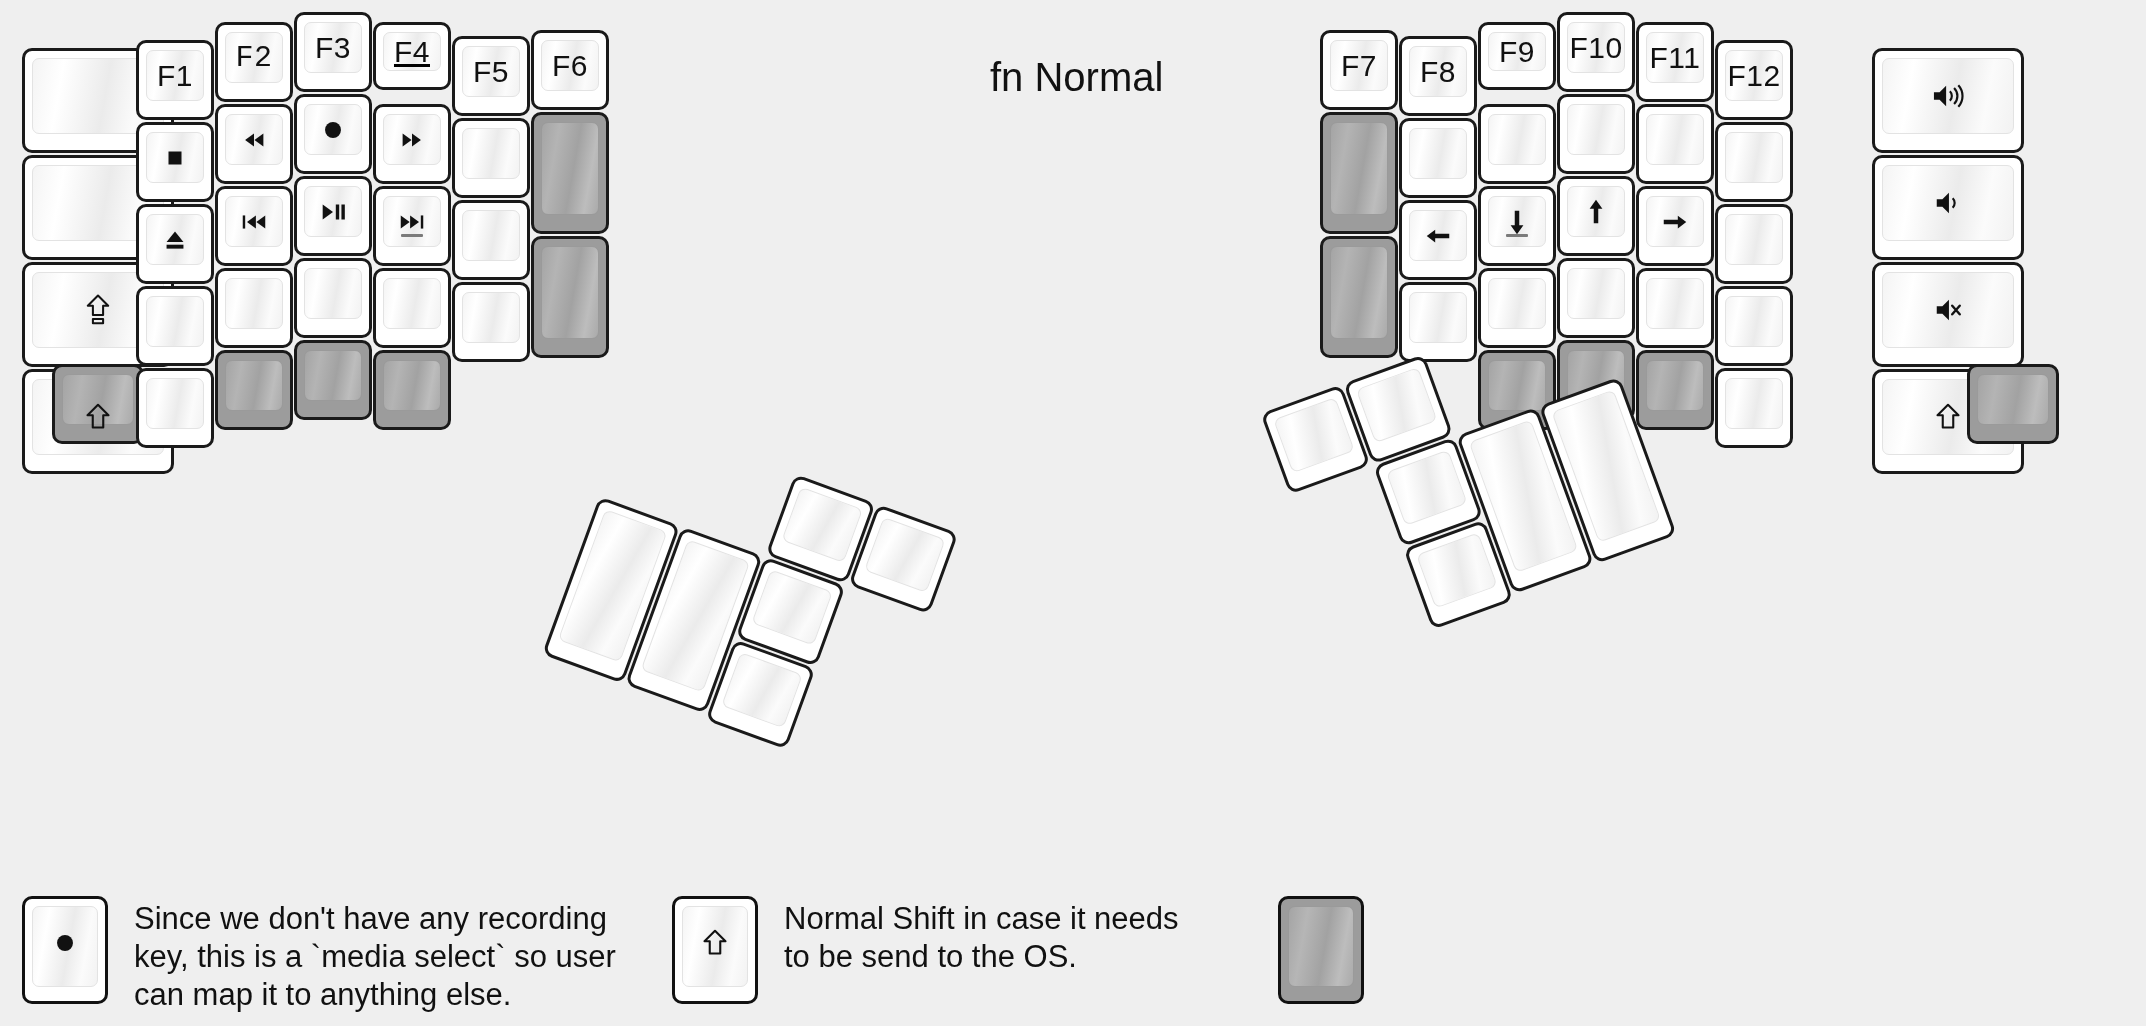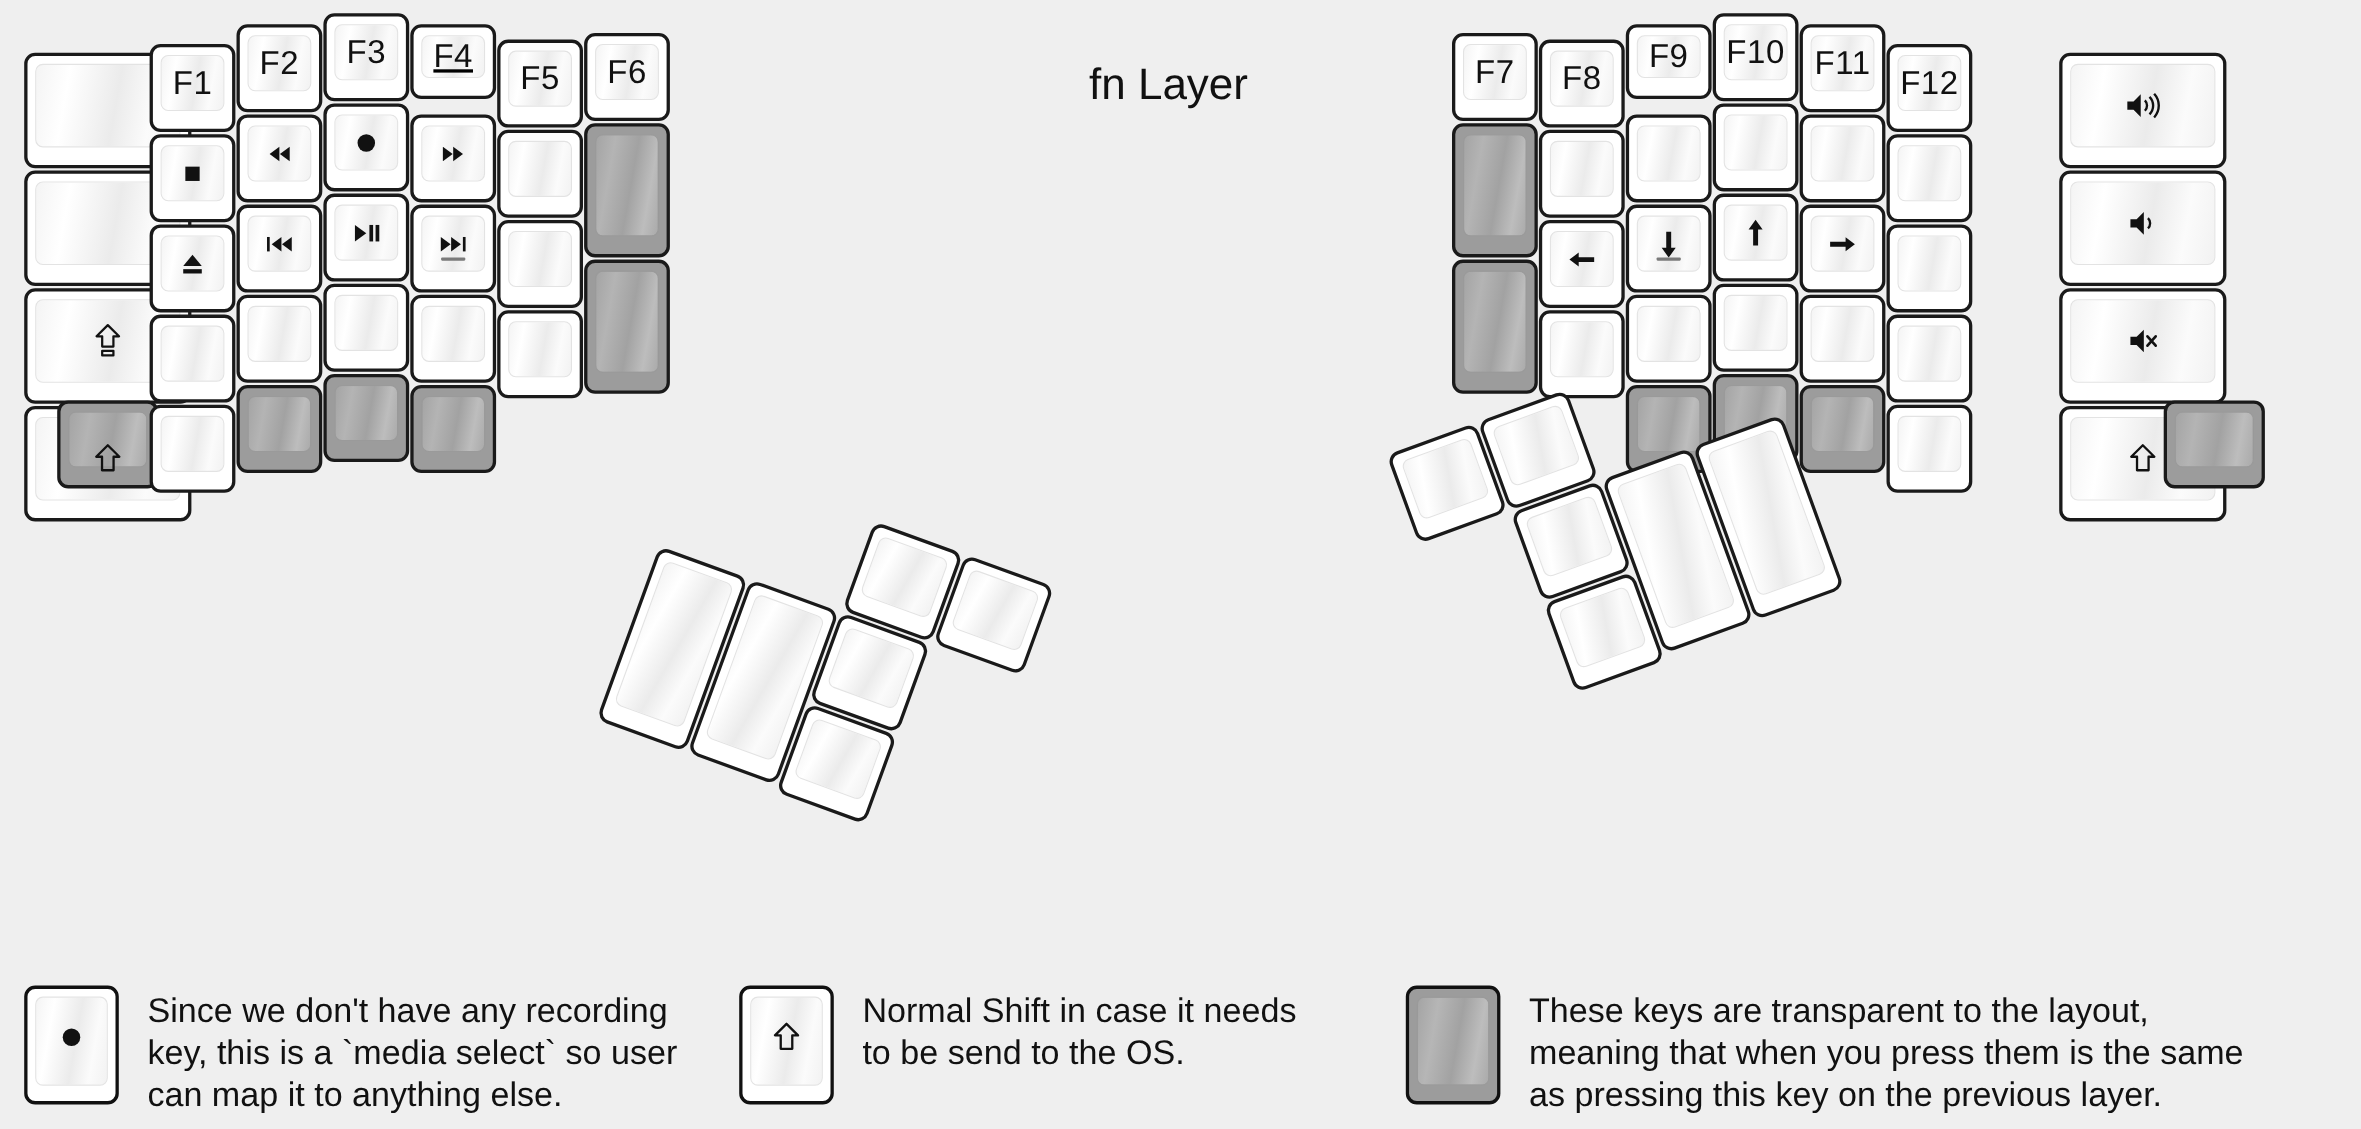--- a/index.html
+++ b/index.html
@@ -86,21 +86,21 @@
     font-size:31px;line-height:1.22;color:#111;
     padding-top:4px;white-space:pre-line;
   }
   .lg .swatch .gl{position:relative;z-index:3;margin-bottom:7px;}
 </style>
 </head>
 <body>
 
 <div id="stage">
 
-  <div id="title">fn Layer</div>
+  <div id="title">fn Normal</div>
 
   <div id="kb-left">
       <div class="key" style="left: 22px; top: 48px; width: 152px; height: 105px;">
         <div class="cap"></div>
         <div class="lbl"></div>
       </div>
       <div class="key" style="left: 22px; top: 155px; width: 152px; height: 105px;">
         <div class="cap"></div>
         <div class="lbl"></div>
       </div>
@@ -147,21 +147,21 @@
         </div>
       </div>
       <div class="key" style="left: 136px; top: 286px; width: 78px; height: 80px;">
         <div class="cap"></div>
         <div class="lbl"></div>
       </div>
       <div class="key" style="left: 136px; top: 368px; width: 78px; height: 80px;">
         <div class="cap"></div>
         <div class="lbl"></div>
       </div>
-      <div class="key" style="left: 215px; top: 22px; width: 78px; height: 80px;">
+      <div class="key" style="left: 215px; top: 22px; width: 78px; height: 80px; font-family: Liberation Mono, monospace;">
         <div class="cap"></div>
         <div class="lbl">F2</div>
       </div>
       <div class="key" style="left: 215px; top: 104px; width: 78px; height: 80px;">
         <div class="cap"></div>
         <div class="lbl">
           <svg class="gl" width="34" height="30" viewBox="0 0 32 32" fill="#111">
             <path d="M16 9 L16 23 L6.5 16 Z"></path>
             <path d="M26 9 L26 23 L16.5 16 Z"></path>
           </svg>
@@ -520,18 +520,15 @@
             </svg>
           </div>
         </div>
         <div class="txt">Normal Shift in case it needs
 to be send to the OS.</div>
       </div>
       <div class="lg" style="left: 1278px; width: 860px;">
         <div class="swatch trans">
           <div class="cap"></div>
         </div>
-        <div class="txt">These keys are transparent to the layout,
-meaning that when you press them is the same
-as pressing this key on the previous layer.</div>
       </div>
     </div>
 </div>
 
 </body></html>

